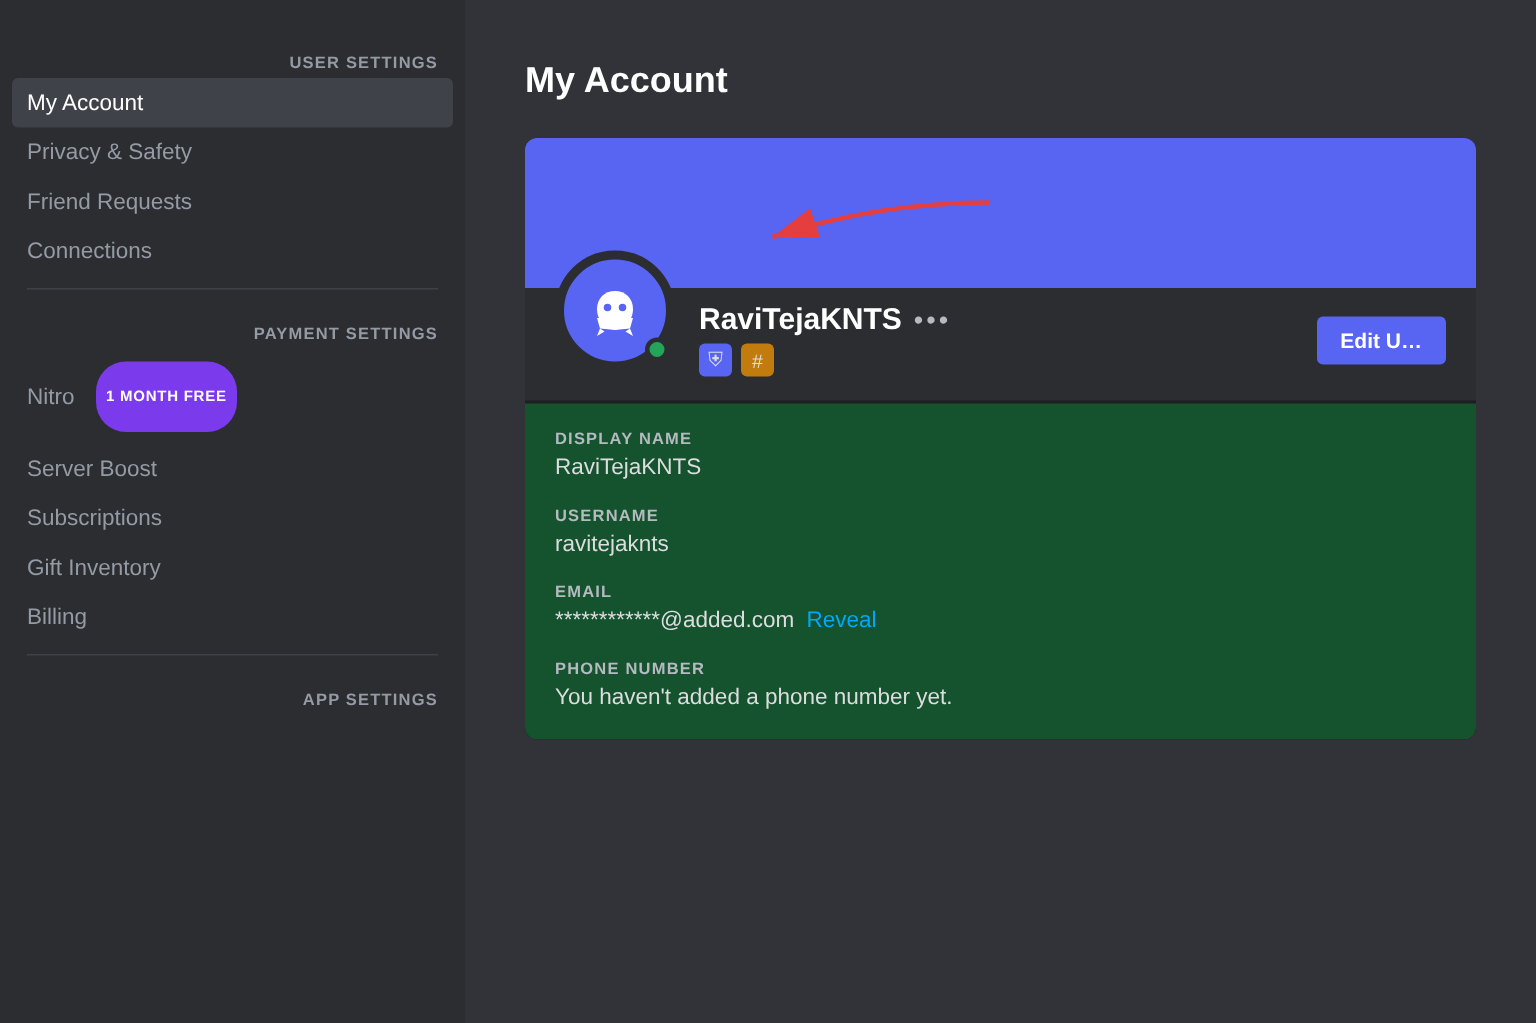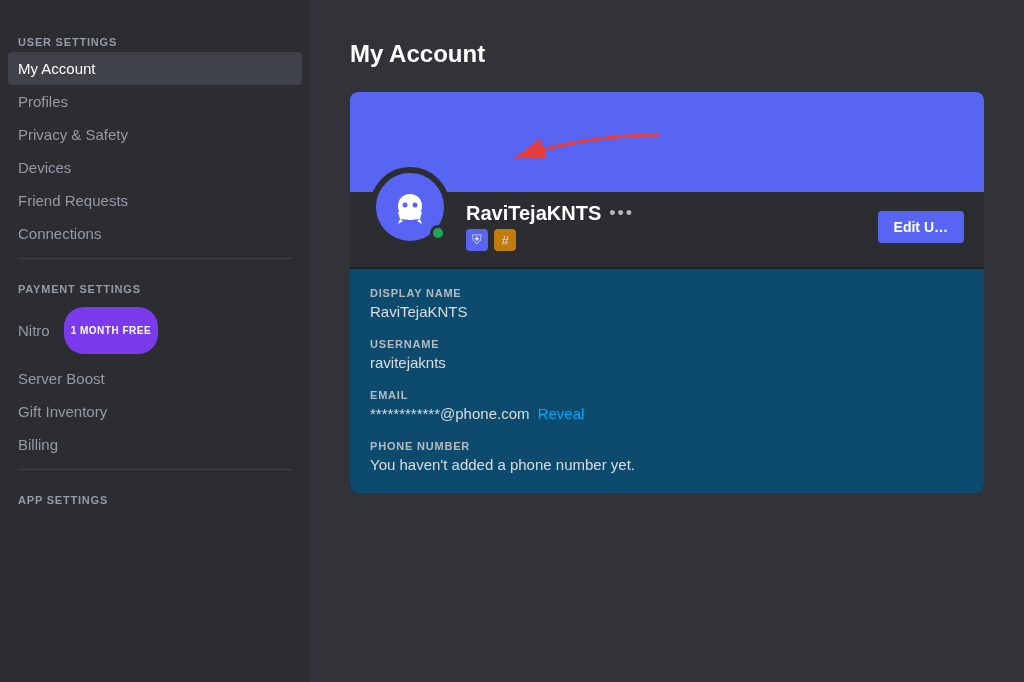--- a/index.html
+++ b/index.html
@@ -16,20 +16,21 @@
     
     .sidebar {
       width: 310px;
       min-width: 310px;
       background: #2b2d31;
       height: 682px;
       overflow-y: auto;
       padding: 20px 8px;
       scrollbar-width: thin;
       scrollbar-color: #1e1f22 transparent;
+      text-align: right;
     }
     .sidebar::-webkit-scrollbar { width: 6px; }
     .sidebar::-webkit-scrollbar-thumb { background: #1e1f22; border-radius: 3px; }
 
     .section-label {
       font-size: 11px;
       font-weight: 700;
       color: #949ba4;
       letter-spacing: 0.8px;
       text-transform: uppercase;
@@ -184,21 +185,21 @@
       font-weight: 700;
       padding: 8px 16px;
       border-radius: 4px;
       border: none;
       cursor: pointer;
       white-space: nowrap;
     }
 
     
     .profile-details {
-      background: #0c4a6e;
+      background: #14532d;
       margin-top: 2px;
       border-radius: 0 0 8px 8px;
       padding: 0 20px 20px 20px;
     }
     .detail-section {
       padding-top: 18px;
     }
     .detail-label {
       font-size: 11px;
       font-weight: 700;
@@ -234,45 +235,42 @@
 </head>
 <body>
 
 <div class="sidebar">
   <div class="section-label">USER SETTINGS</div>
 
   <div class="sidebar-item active">
     <span>My Account</span>
   </div>
   <div class="sidebar-item">
-    <span>Profiles</span>
-  </div>
-  <div class="sidebar-item">
     <span>Privacy &amp; Safety</span>
-  </div>
-  <div class="sidebar-item">
-    <span>Devices</span>
   </div>
   <div class="sidebar-item">
     <span>Friend Requests</span>
   </div>
   <div class="sidebar-item">
     <span>Connections</span>
   </div>
 
   <div class="sidebar-divider"></div>
 
   <div class="section-label">PAYMENT SETTINGS</div>
 
   <div class="sidebar-item">
     <span>Nitro</span>
     <span class="badge">1 MONTH FREE</span>
   </div>
   <div class="sidebar-item">
     <span>Server Boost</span>
+  </div>
+  <div class="sidebar-item">
+    <span>Subscriptions</span>
   </div>
   <div class="sidebar-item">
     <span>Gift Inventory</span>
   </div>
   <div class="sidebar-item">
     <span>Billing</span>
   </div>
 
   <div class="sidebar-divider"></div>
 
@@ -336,21 +334,21 @@
       </div>
 
       <div class="detail-section">
         <div class="detail-label">USERNAME</div>
         <div class="detail-value">ravitejaknts</div>
       </div>
 
       <div class="detail-section">
         <div class="detail-label">EMAIL</div>
         <div class="detail-value">
-          <span>************@phone.com</span>
+          <span>************@added.com</span>
           <a class="reveal-link">Reveal</a>
         </div>
       </div>
 
       <div class="detail-section">
         <div class="detail-label">PHONE NUMBER</div>
         <div class="detail-value">You haven't added a phone number yet.</div>
       </div>
     </div>
   </div>

